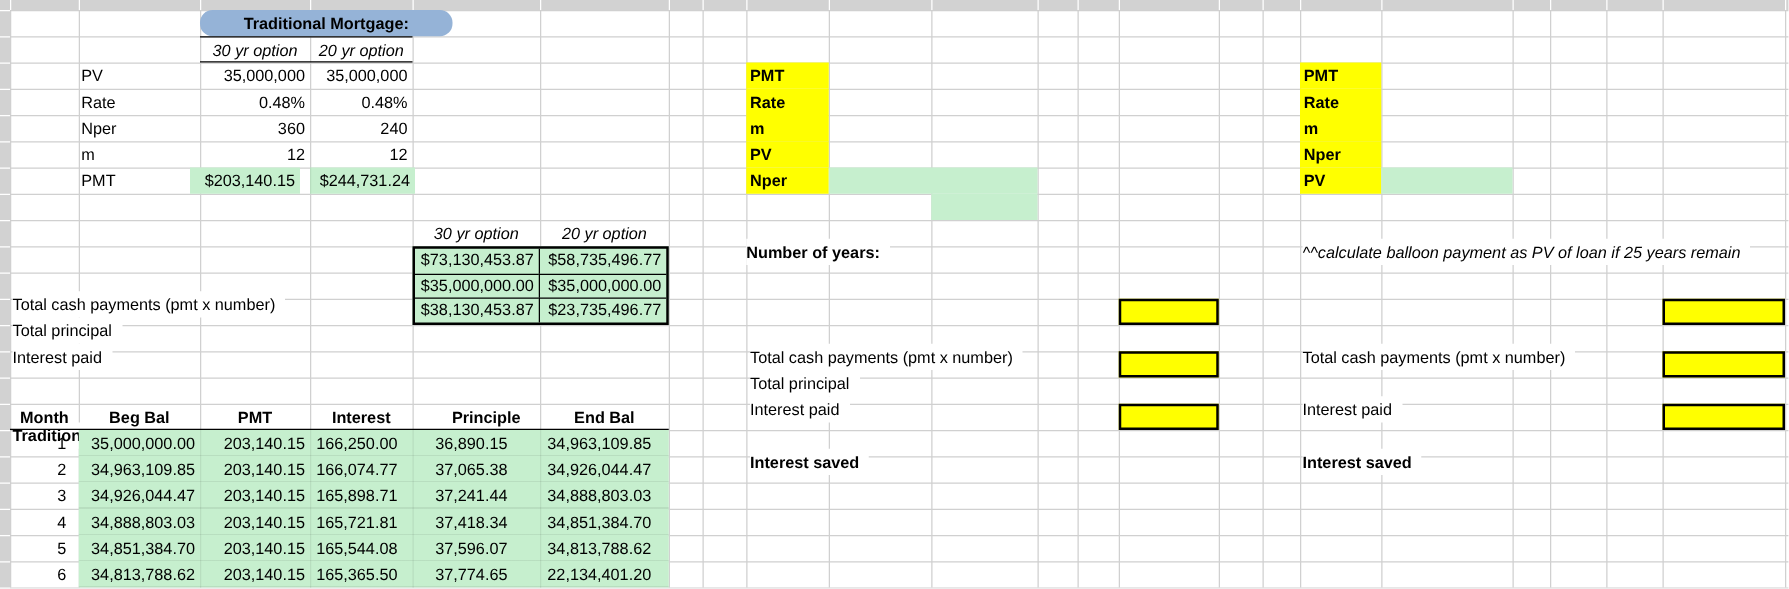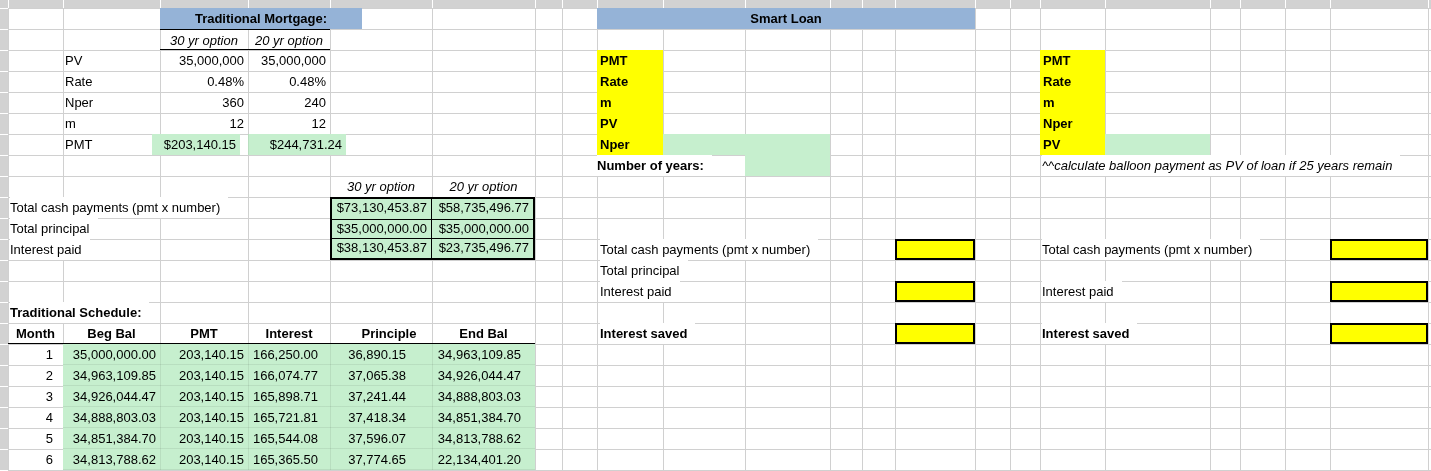--- a/index.html
+++ b/index.html
@@ -3,21 +3,21 @@
 <meta charset="utf-8">
 <style>
   html,body{margin:0;padding:0;background:#fff;}
   #sheet{position:relative;width:1431px;height:471px;background:#ffffff;
          font-family:"Liberation Sans",sans-serif;font-size:13px;color:#000;overflow:hidden;}
   .cell{position:absolute;height:21px;line-height:21px;box-sizing:border-box;white-space:nowrap;}
   .right{text-align:right;}
   .center{text-align:center;}
   .bold{font-weight:bold;}
   .italic{font-style:italic;}
-  .spill{background:#fff;padding-right:8px;}
+  .spill{background:#fff;padding-right:8px;margin-top:36px;}
   .bluehdr{background:#95B3D7;font-weight:bold;text-align:center;}
   .yellow{background:#FFFF00;}
   .green{background:#C6EFCE;}
   .inputbox{border:2px solid #000;}
   .optbord{border-top:1px solid #000;border-bottom:1px solid #000;}
   .pad4{padding-right:4px;}
   .padr10{padding-right:10px;}
   .padr12{padding-right:12px;}
   .padr14{padding-right:14px;}
   .padr26{padding-right:26px;}
@@ -133,21 +133,21 @@
       <div class="tick" style="left: 0px; top: 323px; width: 8px; height: 1px;"></div>
       <div class="tick" style="left: 0px; top: 344px; width: 8px; height: 1px;"></div>
       <div class="tick" style="left: 0px; top: 365px; width: 8px; height: 1px;"></div>
       <div class="tick" style="left: 0px; top: 386px; width: 8px; height: 1px;"></div>
       <div class="tick" style="left: 0px; top: 407px; width: 8px; height: 1px;"></div>
       <div class="tick" style="left: 0px; top: 428px; width: 8px; height: 1px;"></div>
       <div class="tick" style="left: 0px; top: 449px; width: 8px; height: 1px;"></div>
       <div class="tick" style="left: 0px; top: 470px; width: 8px; height: 1px;"></div>
     </div>
 
-  <div class="cell bluehdr" style="left:160px;top:8px;width:202px;">Traditional Mortgage:</div>
+  <div class="cell bluehdr" style="left:160px;top:8px;width:202px;border-radius:10px;">Traditional Mortgage:</div>
   <div class="cell italic center optbord" style="left:160px;top:29px;width:88px;">30 yr option</div>
   <div class="cell italic center optbord" style="left:248px;top:29px;width:82px;">20 yr option</div>
 
   <div class="cell" style="left:65px;top:50px;width:90px;">PV</div>
   <div class="cell right pad4" style="left:160px;top:50px;width:88px;">35,000,000</div>
   <div class="cell right pad4" style="left:248px;top:50px;width:82px;">35,000,000</div>
 
   <div class="cell" style="left:65px;top:71px;width:90px;">Rate</div>
   <div class="cell right pad4" style="left:160px;top:71px;width:88px;">0.48%</div>
   <div class="cell right pad4" style="left:248px;top:71px;width:82px;">0.48%</div>
@@ -155,39 +155,38 @@
   <div class="cell" style="left:65px;top:92px;width:90px;">Nper</div>
   <div class="cell right pad4" style="left:160px;top:92px;width:88px;">360</div>
   <div class="cell right pad4" style="left:248px;top:92px;width:82px;">240</div>
 
   <div class="cell" style="left:65px;top:113px;width:90px;">m</div>
   <div class="cell right pad4" style="left:160px;top:113px;width:88px;">12</div>
   <div class="cell right pad4" style="left:248px;top:113px;width:82px;">12</div>
 
   <div class="cell" style="left:65px;top:134px;width:90px;">PMT</div>
   <div class="cell right pad4 green" style="left:152px;top:134px;width:88px;">$203,140.15</div>
-  <div class="cell right pad4 green" style="left:248px;top:134px;width:98px;border-left:1px solid rgba(0,0,0,0.07);">$244,731.24</div>
+  <div class="cell right pad4 green" style="left:248px;top:134px;width:84px;border-left:1px solid rgba(0,0,0,0.07);">$244,731.24</div>
 
   <div class="cell italic center" style="left:330px;top:176px;width:102px;">30 yr option</div>
   <div class="cell italic center" style="left:432px;top:176px;width:103px;">20 yr option</div>
 
   <div class="cell spill" style="left:10px;top:197px;">Total cash payments (pmt x number)</div>
   <div class="cell spill" style="left:10px;top:218px;">Total principal</div>
   <div class="cell spill" style="left:10px;top:239px;">Interest paid</div>
 
   <div class="totbox">
     <div class="totcell">$73,130,453.87</div>
     <div class="totcell bl">$58,735,496.77</div>
     <div class="totcell bt">$35,000,000.00</div>
     <div class="totcell bl bt">$35,000,000.00</div>
     <div class="totcell bt">$38,130,453.87</div>
     <div class="totcell bl bt">$23,735,496.77</div>
   </div>
 
-  <div class="cell bluehdr" style="left:597px;top:8px;width:378px;">Smart Loan</div>
   <div class="cell yellow bold padl3" style="left:597px;top:50px;width:66px;">PMT</div>
   <div class="cell yellow bold padl3" style="left:597px;top:71px;width:66px;">Rate</div>
   <div class="cell yellow bold padl3" style="left:597px;top:92px;width:66px;">m</div>
   <div class="cell yellow bold padl3" style="left:597px;top:113px;width:66px;">PV</div>
   <div class="cell yellow bold padl3" style="left:597px;top:134px;width:66px;">Nper</div>
   <div class="cell green" style="left:663px;top:134px;width:167px;"></div>
   <div class="cell bold spill" style="left:597px;top:155px;">Number of years:</div>
   <div class="cell green" style="left:745px;top:155px;width:85px;"></div>
 
   <div class="cell spill" style="left:600px;top:239px;">Total cash payments (pmt x number)</div>

